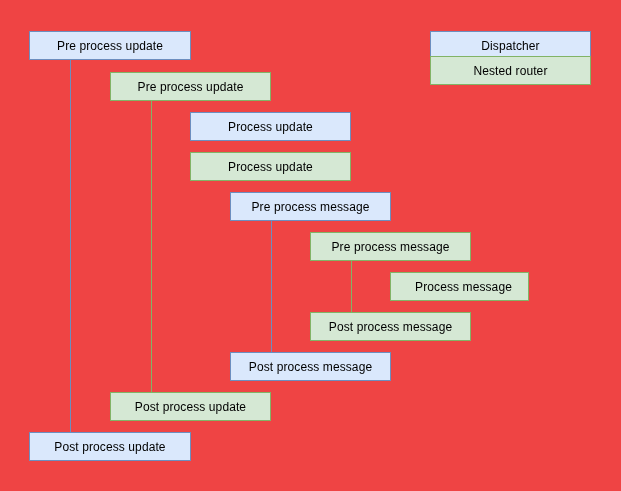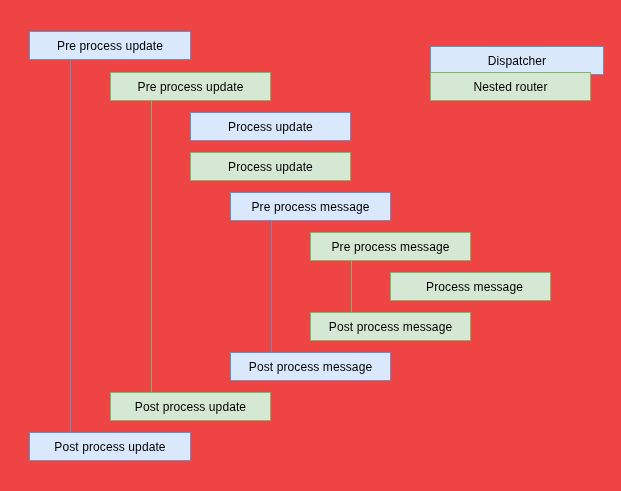--- a/index.html
+++ b/index.html
@@ -86,41 +86,41 @@
   </div>
 
   <div class="node blue" style="left:230px; top:192px; width:161px;">
     <span class="label">Pre process message</span>
   </div>
 
   <div class="node green" style="left:310px; top:232px; width:161px;">
     <span class="label">Pre process message</span>
   </div>
 
-  <div class="node green" style="left:390px; top:272px; width:161px;padding-left:8px;">
+  <div class="node green" style="left:390px; top:272px; width:139px;padding-left:8px;">
     <span class="label">Process message</span>
   </div>
 
   <div class="node green" style="left:310px; top:312px; width:161px;">
     <span class="label">Post process message</span>
   </div>
 
   <div class="node blue" style="left:230px; top:352px; width:161px;">
     <span class="label">Post process message</span>
   </div>
 
   <div class="node green" style="left:110px; top:392px; width:161px;">
     <span class="label">Post process update</span>
   </div>
 
   <div class="node blue" style="left:29px;  top:432px; width:162px;">
     <span class="label">Post process update</span>
   </div>
 
-  <div class="node blue" style="left:430px; top:46px; width:174px;">
+  <div class="node blue" style="left:430px; top:31px; width:161px;">
     <span class="label">Dispatcher</span>
   </div>
 
-  <div class="node green" style="left:430px; top:72px; width:161px;">
+  <div class="node green" style="left:430px; top:56px; width:161px;">
     <span class="label">Nested router</span>
   </div>
 
 </div>
 
 </body></html>

